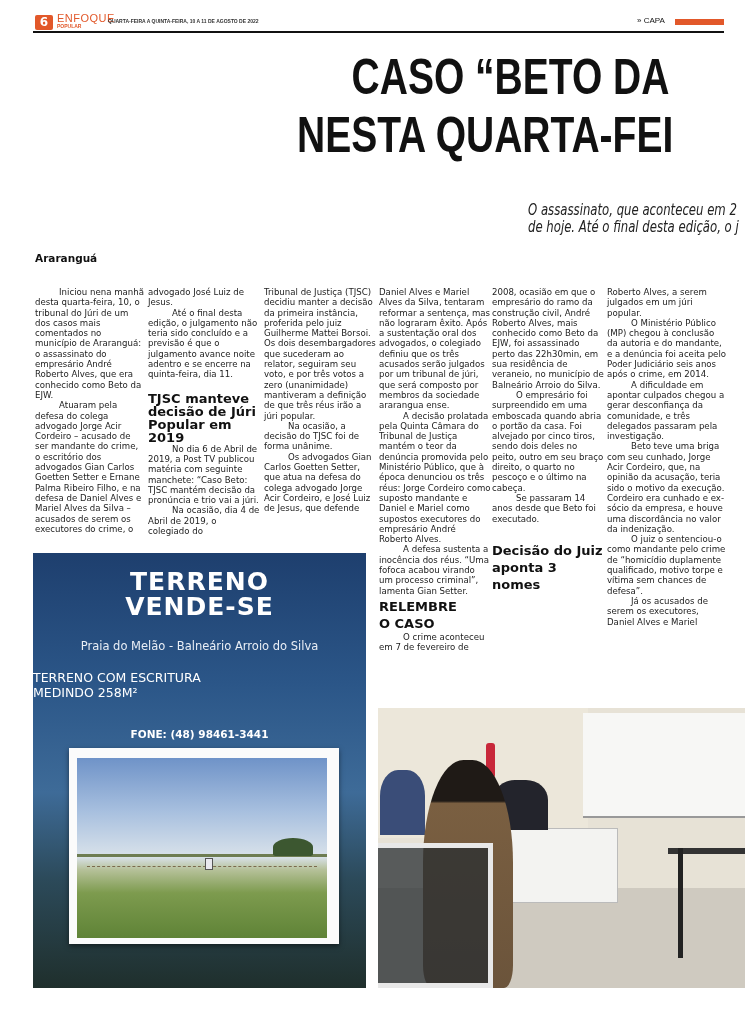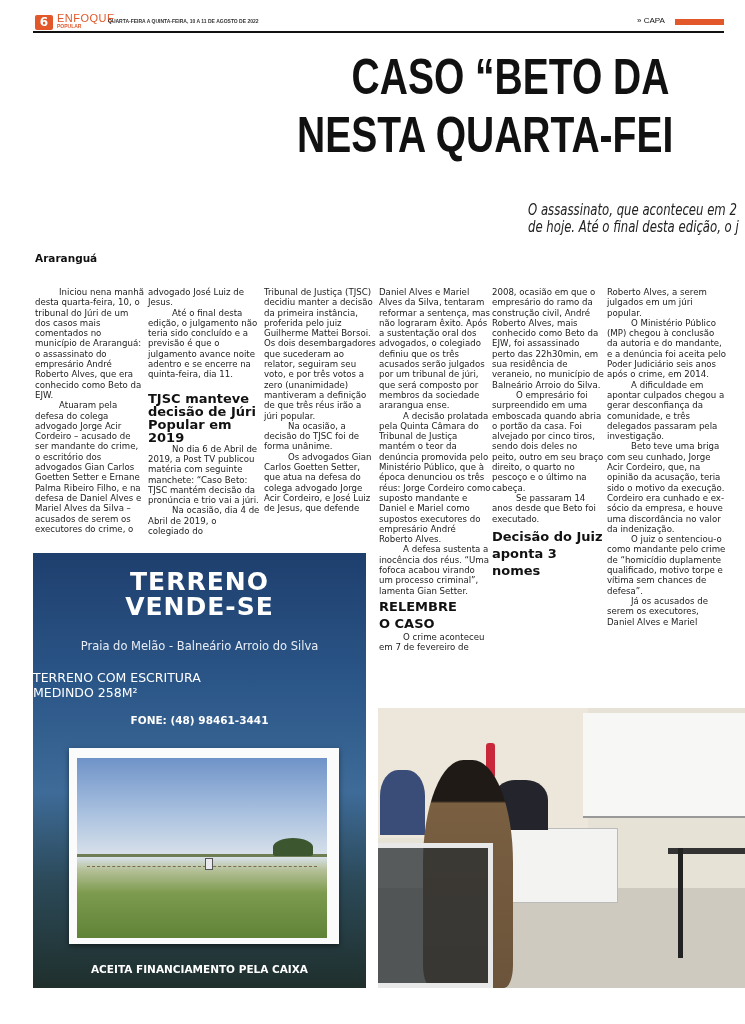--- a/index.html
+++ b/index.html
@@ -30,21 +30,21 @@
   .c2 { left: 148px; width: 112px; }
   .c3 { left: 264px; width: 112px; }
   .c4 { left: 379px; width: 112px; }
   .c5 { left: 492px; width: 112px; }
   .c6 { left: 607px; width: 120px; }
   
   .ad { left: 33px; top: 553px; width: 333px; height: 435px; background: linear-gradient(180deg, #1e3f6e 0%, #2b5688 30%, #3e6b98 55%, #2c4a5a 75%, #1f2f2c 100%); overflow: hidden; }
   .ad-title { position: absolute; left: 0; width: 100%; top: 16px; text-align: center; color: #fff; font: bold 25px "DejaVu Sans", sans-serif; line-height: 25px; letter-spacing: 1px; }
   .ad-loc { position: absolute; left: 0; width: 100%; top: 86px; text-align: center; color: #e9eef5; font: 11.5px "DejaVu Sans", sans-serif; }
   .ad-desc { position: absolute; left: 0; width: 100%; top: 117px; text-align: left; color: #fff; font: 12.5px "DejaVu Sans", sans-serif; line-height: 15px; }
-  .ad-phone { position: absolute; left: 0; width: 100%; top: 161px; text-align: center; color: #fff; font: bold 10.5px "DejaVu Sans", sans-serif; }
+  .ad-phone { position: absolute; left: 0; width: 100%; top: 175px; text-align: center; color: #fff; font: bold 10.5px "DejaVu Sans", sans-serif; }
   .ad-photo-frame { position: absolute; left: 36px; top: 195px; width: 270px; height: 196px; background: #fbfbfb; box-shadow: 0 2px 5px rgba(0,0,0,0.5); }
   .ad-photo { position: absolute; left: 8px; top: 10px; width: 250px; height: 180px; background: linear-gradient(180deg, #6f93c8 0%, #a8c0df 30%, #d9e2ea 55%, #b6c19a 62%, #7d9b4e 75%, #5f8337 100%); overflow: hidden; }
   .ad-photo .horizon { position: absolute; left: 0; top: 96px; width: 100%; height: 3px; background: #6e7d52; }
   .ad-photo .tree { position: absolute; right: 14px; top: 80px; width: 40px; height: 18px; background: #3c5730; border-radius: 50% 50% 10% 10%; }
   .ad-photo .sign { position: absolute; left: 128px; top: 100px; width: 8px; height: 12px; background: #e8e8ee; border: 1px solid #555; }
   .ad-photo .fence { position: absolute; left: 10px; top: 108px; width: 230px; height: 1px; border-top: 1px dashed #7b6a4c; }
   .ad-footer { position: absolute; left: 0; width: 100%; top: 410px; text-align: center; color: #fff; font: bold 10.5px "DejaVu Sans", sans-serif; }
   
   .court-photo { left: 378px; top: 708px; width: 367px; height: 280px; background: #e7e2d6; overflow: hidden; }
   .court-photo .wall { position: absolute; left: 0; top: 0; width: 210px; height: 130px; background: #ece7da; }
@@ -105,21 +105,21 @@
   <p class="noindent">Daniel Alves e Mariel Alves da Silva, tentaram reformar a sentença, mas não lograram êxito. Após a sustentação oral dos advogados, o colegiado definiu que os três acusados serão julgados por um tribunal de júri, que será composto por membros da sociedade ararangua ense.</p>
   <p>A decisão prolatada pela Quinta Câmara do Tribunal de Justiça mantém o teor da denúncia promovida pelo Ministério Público, que à época denunciou os três réus: Jorge Cordeiro como suposto mandante e Daniel e Mariel como supostos executores do empresário André Roberto Alves.</p>
   <p>A defesa sustenta a inocência dos réus. “Uma fofoca acabou virando um processo criminal”, lamenta Gian Setter.</p>
   <h3 class="tall" style="margin-top:2px;width:80px">RELEMBRE O CASO</h3>
   <p>O crime aconteceu em 7 de fevereiro de</p>
 </div>
 <div class="col c5">
   <p class="noindent">2008, ocasião em que o empresário do ramo da construção civil, André Roberto Alves, mais conhecido como Beto da EJW, foi assassinado perto das 22h30min, em sua residência de veraneio, no município de Balneário Arroio do Silva.</p>
   <p>O empresário foi surpreendido em uma emboscada quando abria o portão da casa. Foi alvejado por cinco tiros, sendo dois deles no peito, outro em seu braço direito, o quarto no pescoço e o último na cabeça.</p>
   <p>Se passaram 14 anos desde que Beto foi executado.</p>
-  <h3 class="tall" style="margin-top:4px">Decisão do Juiz aponta 3 nomes</h3>
+  <h3 class="tall" style="margin-top:18px">Decisão do Juiz aponta 3 nomes</h3>
 </div>
 <div class="col c6">
   <p class="noindent">Roberto Alves, a serem julgados em um júri popular.</p>
   <p>O Ministério Público (MP) chegou à conclusão da autoria e do mandante, e a denúncia foi aceita pelo Poder Judiciário seis anos após o crime, em 2014.</p>
   <p>A dificuldade em apontar culpados chegou a gerar desconfiança da comunidade, e três delegados passaram pela investigação.</p>
   <p>Beto teve uma briga com seu cunhado, Jorge Acir Cordeiro, que, na opinião da acusação, teria sido o motivo da execução. Cordeiro era cunhado e ex-sócio da empresa, e houve uma discordância no valor da indenização.</p>
   <p>O juiz o sentenciou-o como mandante pelo crime de “homicídio duplamente qualificado, motivo torpe e vítima sem chances de defesa”.</p>
   <p>Já os acusados de serem os executores, Daniel Alves e Mariel</p>
 </div>
 
@@ -135,21 +135,20 @@
   </div>
   <div class="ad-phone">FONE: (48) 98461-3441</div>
   <div class="ad-photo-frame">
     <div class="ad-photo">
       <div class="horizon"></div>
       <div class="tree"></div>
       <div class="fence"></div>
       <div class="sign"></div>
     </div>
   </div>
-  <div class="ad-footer">ACEITA FINANCIAMENTO PELA CAIXA</div>
 </div>
 
 <div class="abs court-photo">
   <div class="wall"></div>
   <div class="screen"></div>
   <div class="floor"></div>
   <div class="extinguisher"></div>
   <div class="desk"></div>
   <div class="person1"></div>
   <div class="person2"></div>

